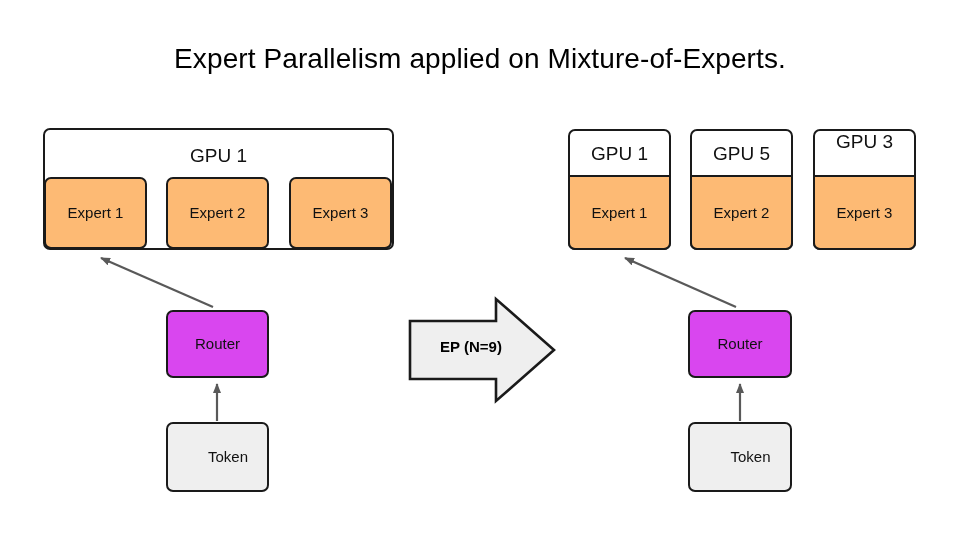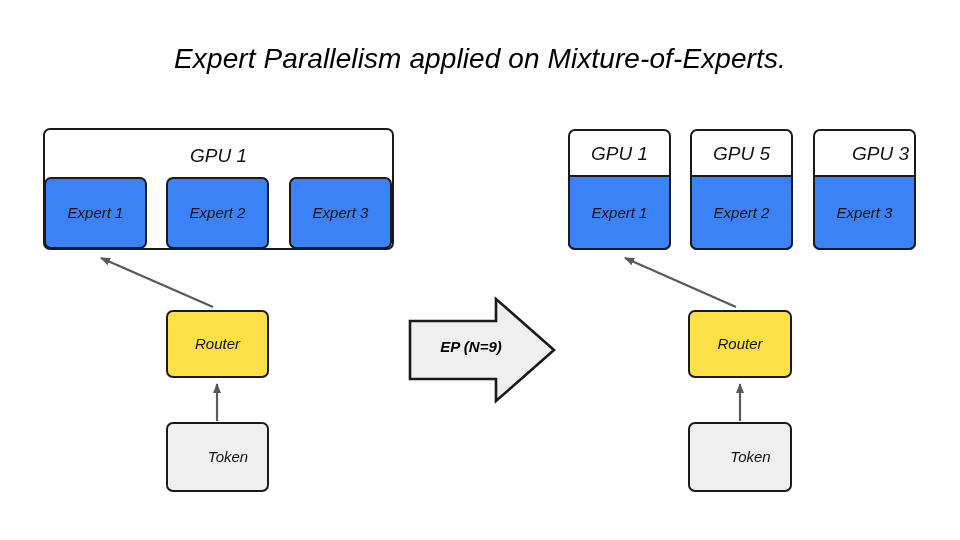--- a/index.html
+++ b/index.html
@@ -14,21 +14,20 @@
     overflow: hidden;
     font-family: "Liberation Sans", sans-serif;
     color: #000000;
   }
 
   #canvas {
     position: absolute;
     left: 0; top: 0;
     width: 960px;
     height: 540px;
-    font-style: italic;
   }
 
   
   .title {
     position: absolute;
     left: 0;
     top: 42px;
     width: 960px;
     text-align: center;
     font-size: 28px;
@@ -62,24 +61,24 @@
     position: absolute;
     left: 0;
     width: 100%;
     text-align: center;
     font-size: 19px;
     line-height: 18px;
     color: #111111;
   }
 
   .expert {
-    background: #3b82f6;
+    background: #fdba74;
   }
   .router {
-    background: #fde047;
+    background: #d946ef;
     align-items: center;
   }
   .token {
     background: #efefef;
     padding-left: 21px;
   }
 
   
   #arrows {
     position: absolute;
@@ -154,21 +153,21 @@
   </div>
 
   <div class="box gpu-shell" style="left:690px; top:129px; width:103px; height:121px;">
     <div class="gpu-label" style="top:14px;">GPU 5</div>
   </div>
   <div class="box expert" style="left:690px; top:175px; width:103px; height:75px; border-radius:0 0 7px 7px;">
     <span>Expert 2</span>
   </div>
 
   <div class="box gpu-shell" style="left:813px; top:129px; width:103px; height:121px;">
-    <div class="gpu-label" style="top:14px;padding-left:16px;">GPU 3</div>
+    <div class="gpu-label" style="top:2px;">GPU 3</div>
   </div>
   <div class="box expert" style="left:813px; top:175px; width:103px; height:75px; border-radius:0 0 7px 7px;">
     <span>Expert 3</span>
   </div>
 
   <div class="box router" style="left:688px; top:310px; width:104px; height:68px;">
     <span>Router</span>
   </div>
 
   <div class="box token" style="left:688px; top:422px; width:104px; height:70px;">

